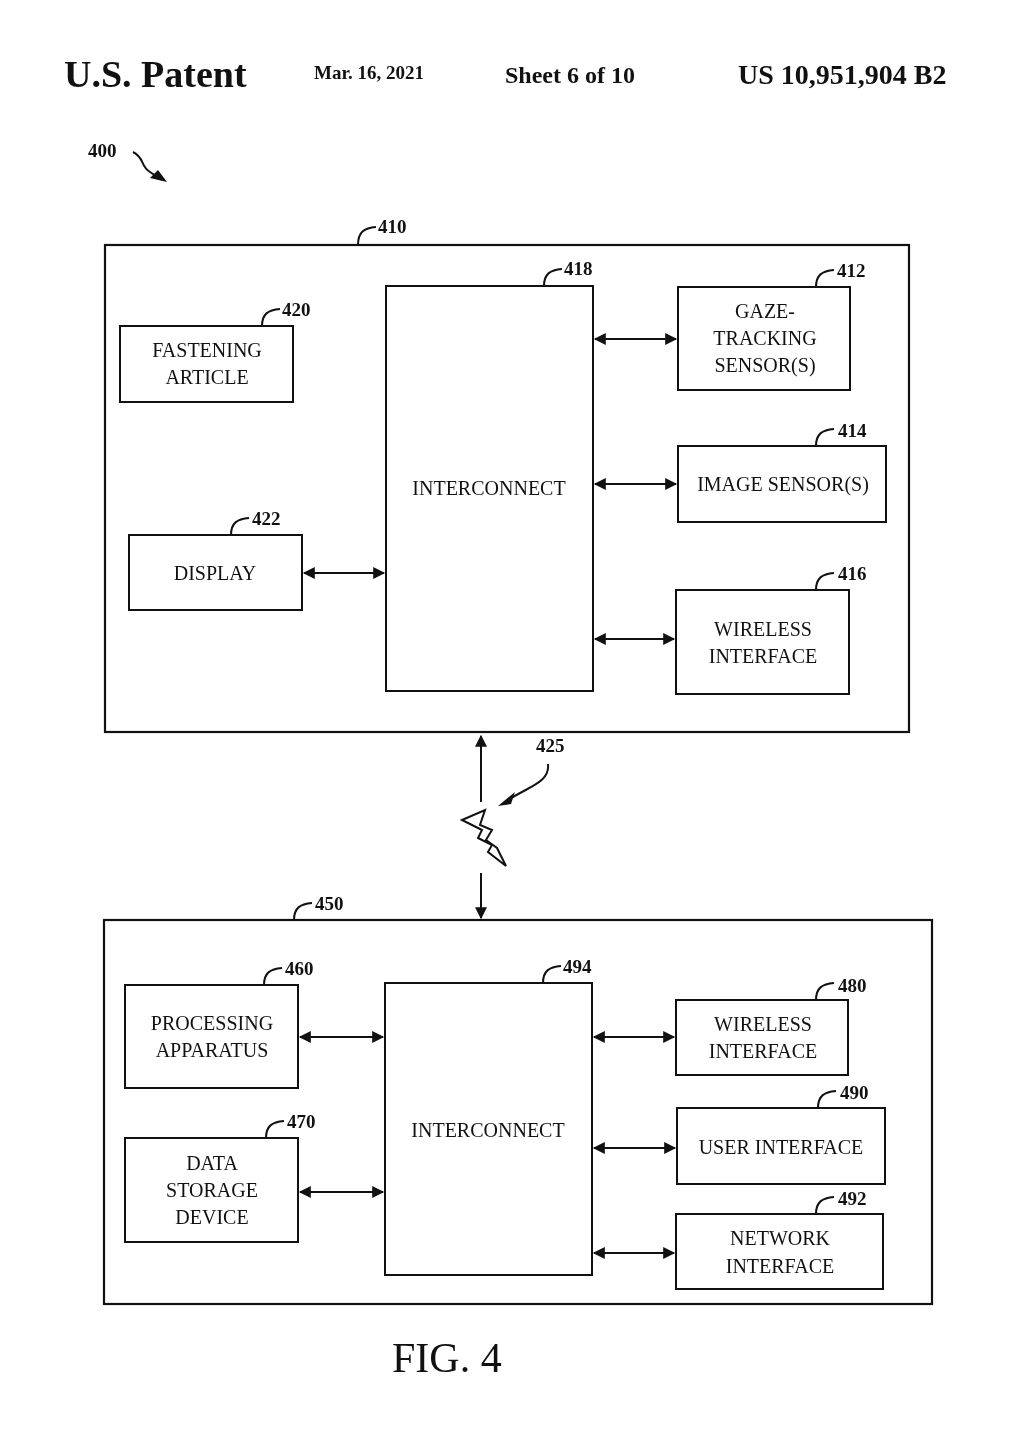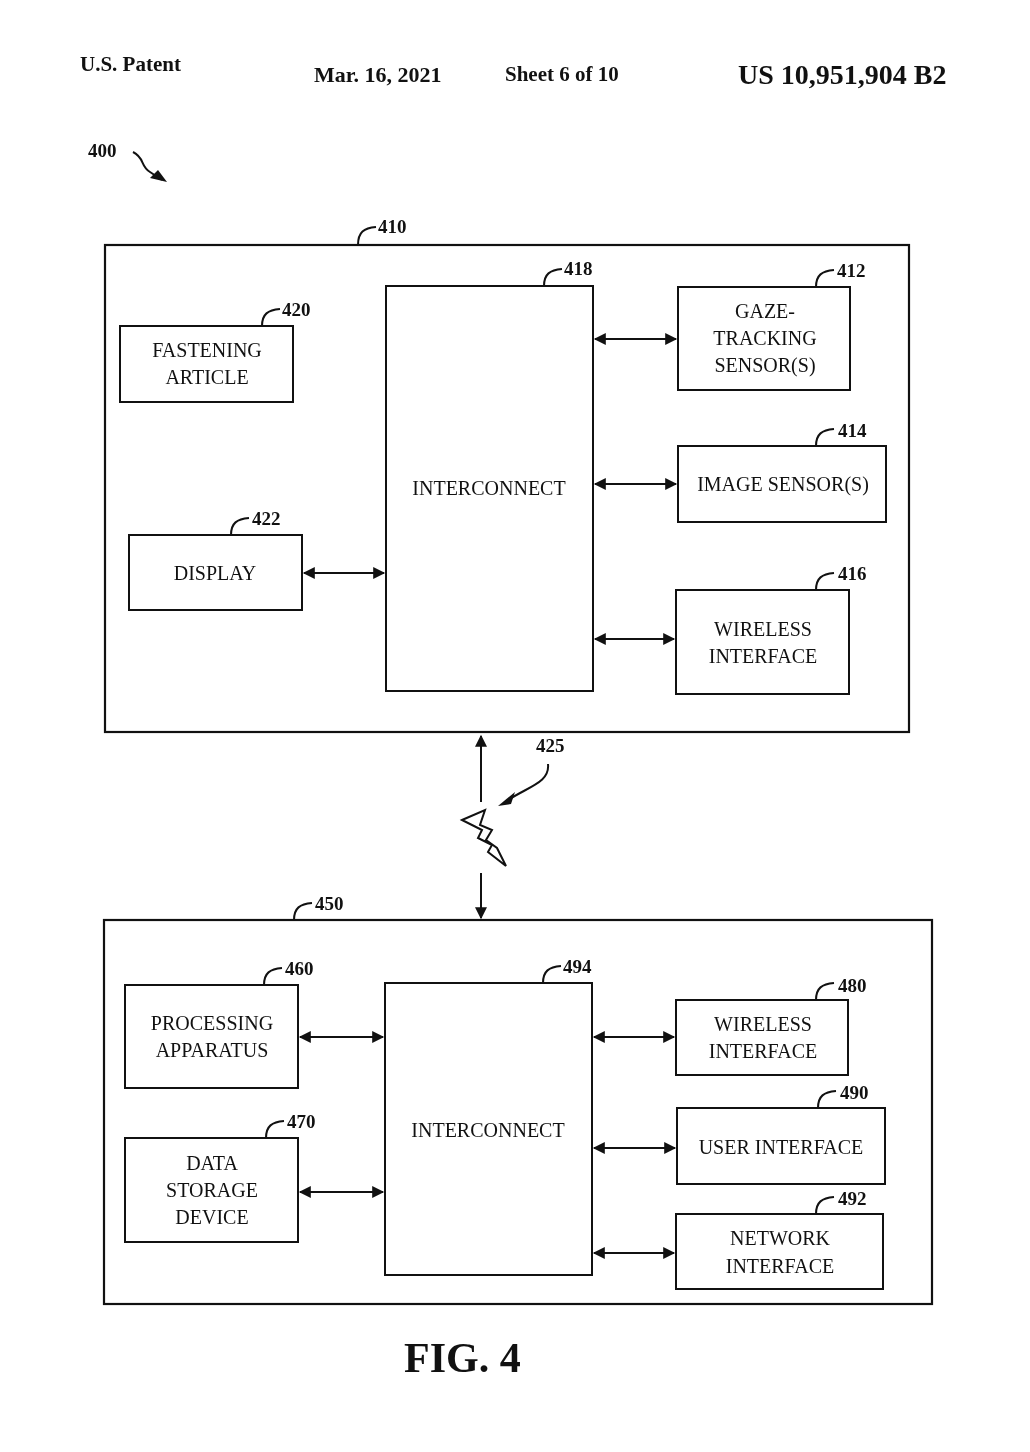--- a/index.html
+++ b/index.html
@@ -1,25 +1,25 @@
 <!DOCTYPE html>
 <html><head>
 <meta charset="utf-8">
 <style>
   html, body { margin: 0; padding: 0; background: #ffffff; }
   body { width: 1030px; height: 1452px; position: relative; overflow: hidden; font-family: "Liberation Serif", "DejaVu Serif", serif; color: #111; }
   .hdr { position: absolute; top: 52px; font-weight: bold; white-space: nowrap; }
-  .hdr-title { left: 80px; font-size: 21px; top: 52px; }
-  .hdr-date { left: 314px; font-size: 22px; top: 62px; text-align: center; }
-  .hdr-sheet { left: 505px; font-size: 21px; top: 62px; }
+  .hdr-title { left: 64px; font-size: 38px; top: 52px; }
+  .hdr-date { left: 314px; font-size: 19px; top: 62px; text-align: center; }
+  .hdr-sheet { left: 505px; font-size: 24px; top: 62px; }
   .hdr-num { left: 738px; font-size: 28px; top: 59px; }
   svg.diagram { position: absolute; left: 0; top: 0; }
   .box-text { font-family: "Liberation Serif", "DejaVu Serif", serif; font-size: 20px; fill: #111; }
   .ref { font-family: "Liberation Serif", "DejaVu Serif", serif; font-size: 19px; font-weight: bold; fill: #111; }
-  .fig { position: absolute; left: 404px; top: 1334px; font-size: 42px; font-weight: bold; }
+  .fig { position: absolute; left: 392px; top: 1334px; font-size: 42px; font-weight: normal; }
 </style>
 </head>
 <body>
 
 <div class="hdr hdr-title">U.S. Patent</div>
 <div class="hdr hdr-date">Mar. 16, 2021</div>
 <div class="hdr hdr-sheet">Sheet 6 of 10</div>
 <div class="hdr hdr-num">US 10,951,904 B2</div>
 
 <svg class="diagram" width="1030" height="1452" viewBox="0 0 1030 1452">

